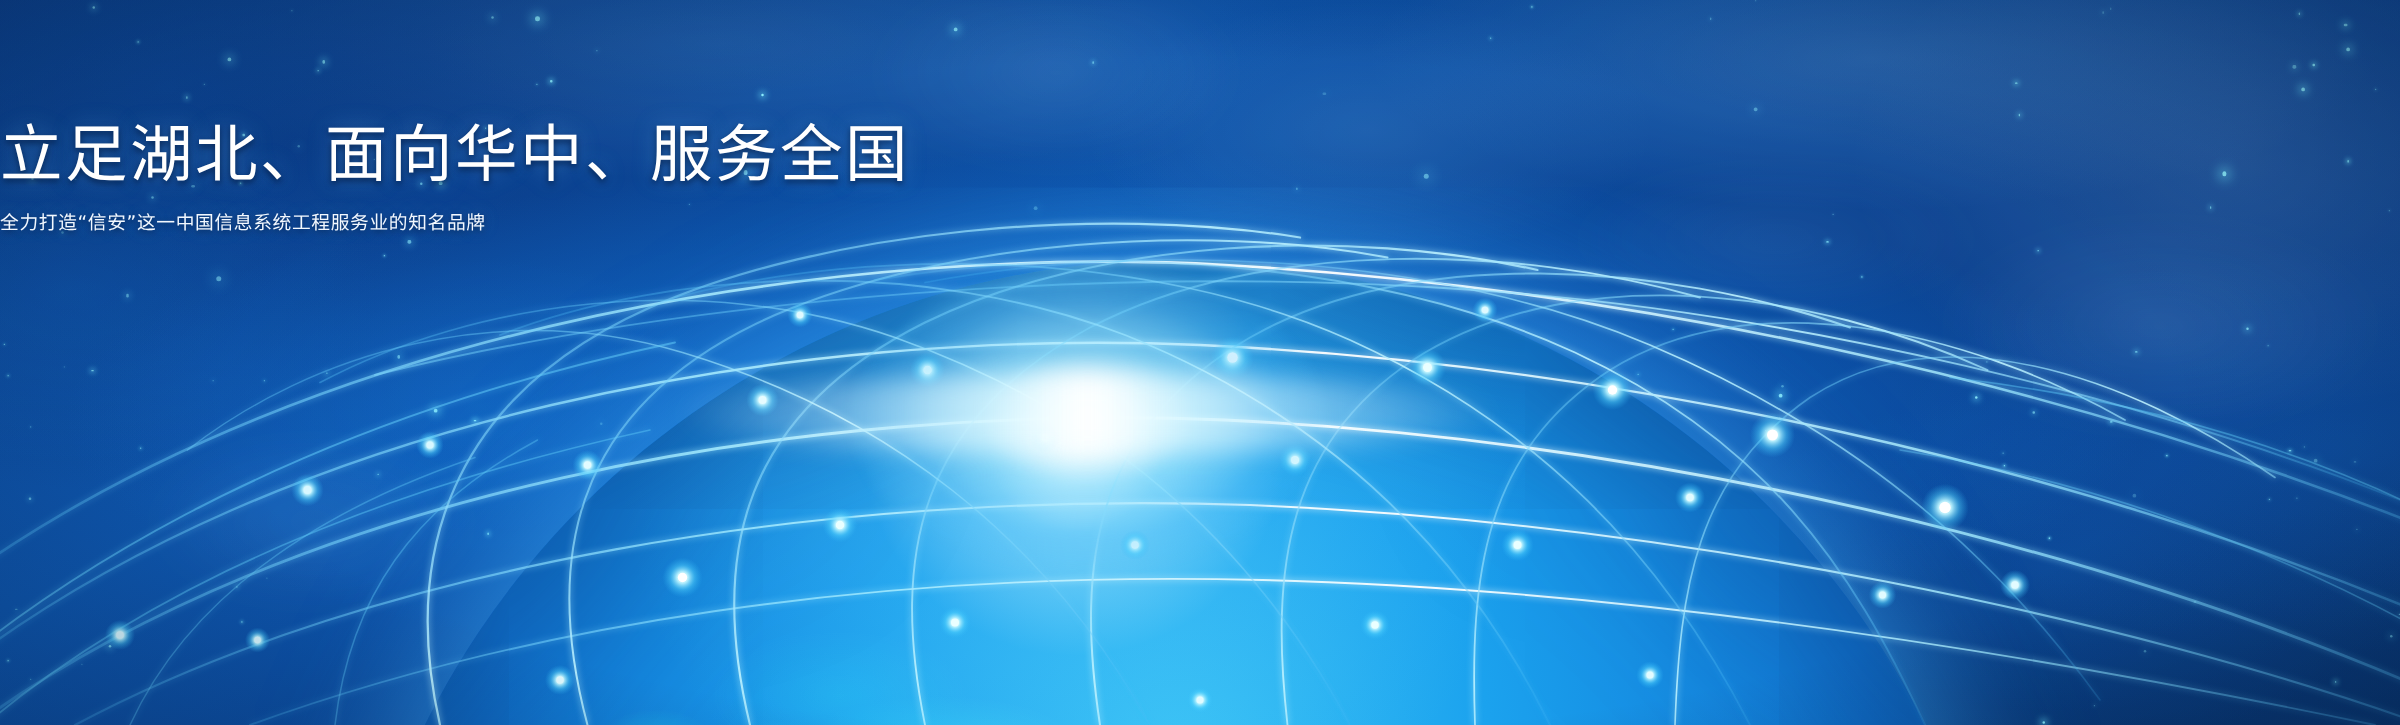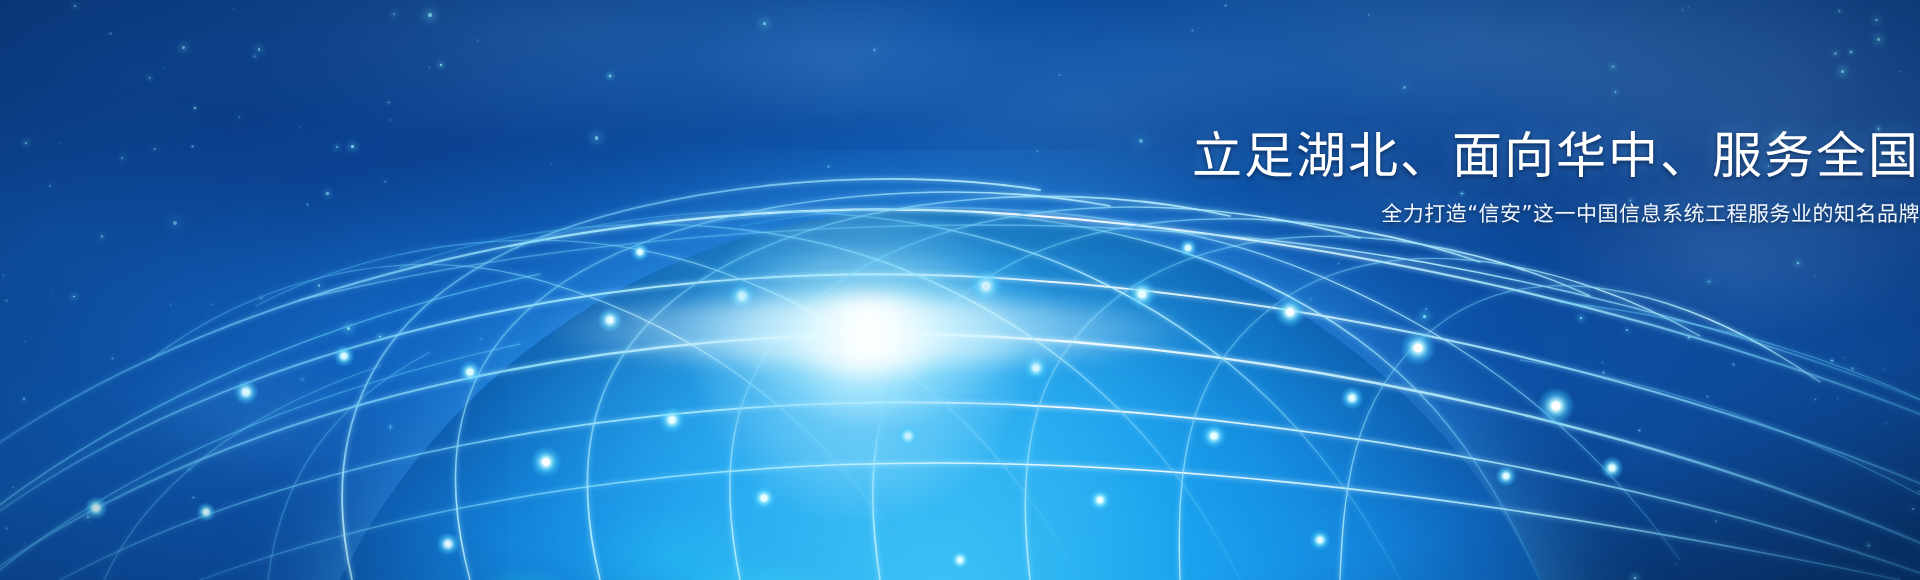--- a/index.html
+++ b/index.html
@@ -176,40 +176,39 @@
     pointer-events: none;
     background:
       radial-gradient(ellipse 78% 90% at 50% 55%, rgba(0,0,0,0) 52%, rgba(2,16,42,.42) 100%);
   }
 
   
   .copy {
     position: absolute;
     left: 0; right: 0;
     top: 96px;
-    text-align: right;
+    text-align: left;
     z-index: 40;
-    margin-top: 32px;
   }
   .headline {
     margin: 0;
     font-family: "DejaVu Sans", "Liberation Sans", sans-serif;
     font-size: 50px;
     line-height: 1.12;
     font-weight: 400;
     letter-spacing: 2px;
     color: #ffffff;
     text-shadow:
       0 2px 5px rgba(3,24,60,.75),
       0 0 18px rgba(120,200,255,.35);
   }
   .subline {
     margin: 17px 0 0;
     font-family: "DejaVu Sans", "Liberation Sans", sans-serif;
-    font-size: 21px;
+    font-size: 15px;
     line-height: 1.3;
     font-weight: 400;
     letter-spacing: .5px;
     color: #f2f8ff;
     text-shadow:
       0 2px 5px rgba(3,24,60,.8),
       0 0 14px rgba(120,200,255,.3);
   }
 </style>
 </head>

